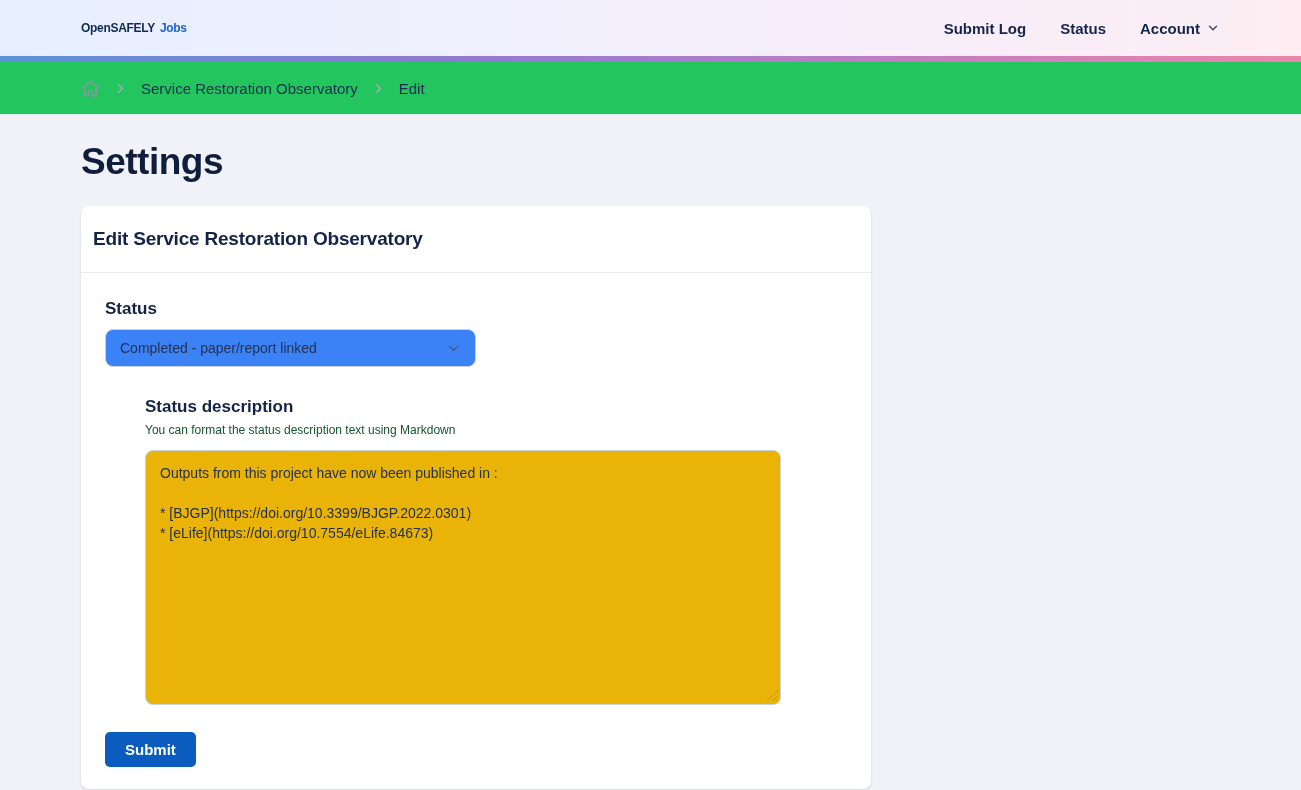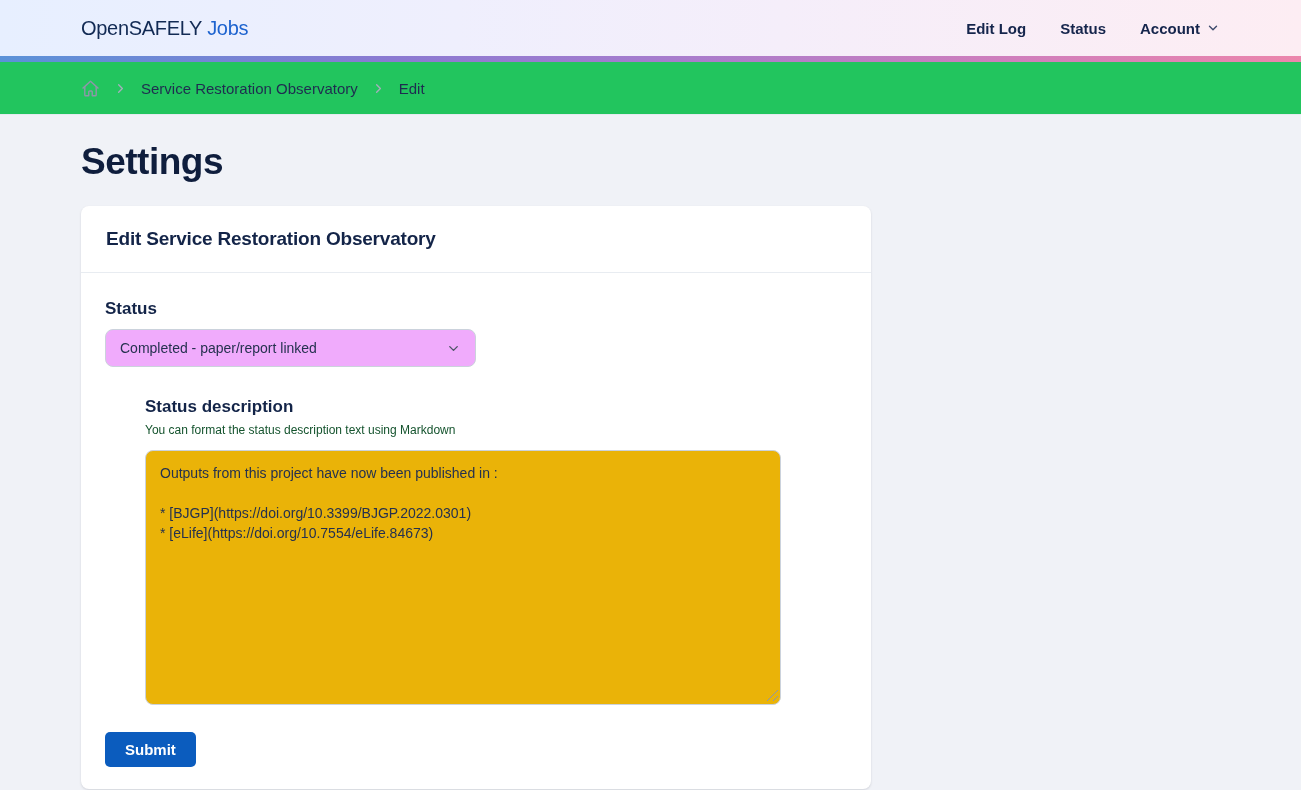--- a/index.html
+++ b/index.html
@@ -16,21 +16,21 @@
   .site-header {
     background: linear-gradient(90deg, #e7efff 0%, #efeffd 35%, #f5eefa 60%, #fdedf3 100%);
     height: 56px;
   }
   .header-inner {
     height: 100%;
     display: flex;
     align-items: center;
     justify-content: space-between;
   }
-  .brand { text-decoration: none; font-size: 20px; font-weight: 400; letter-spacing: -0.3px; cursor: pointer; }
+  .brand { text-decoration: none; font-size: 12px; font-weight: 700; letter-spacing: -0.3px; cursor: pointer; }
   .brand-primary { color: #122a54; }
   .brand-secondary { color: #1d63cf; margin-left: 5px; }
   .main-nav { display: flex; align-items: center; gap: 34px; }
   .nav-link {
     font-size: 15px; font-weight: 600; color: #15254c;
     text-decoration: none; cursor: pointer; background: none; border: none;
     font-family: inherit; display: flex; align-items: center; gap: 6px;
   }
   .chev-down { width: 14px; height: 14px; stroke: #3c4a6b; }
 
@@ -61,30 +61,30 @@
     font-size: 37px; font-weight: 800; letter-spacing: -0.5px;
     color: #0f1e3d; margin-bottom: 23px;
   }
   .card {
     background: #ffffff;
     border-radius: 8px;
     max-width: 790px;
     box-shadow: 0 1px 2px rgba(16, 24, 40, 0.06), 0 1px 3px rgba(16, 24, 40, 0.08);
     overflow: hidden;
   }
-  .card-header { padding: 22px 25px; border-bottom: 1px solid #e8ecf1; }
+  .card-header { padding: 22px 12px; border-bottom: 1px solid #e8ecf1; }
   .card-title { font-size: 19px; font-weight: 700; color: #132448; letter-spacing: -0.2px; }
   .card-body { padding: 26px 24px 22px 24px; }
 
   .field-label { display: block; font-size: 17px; font-weight: 600; color: #132448; }
   .field-status .field-label { margin-bottom: 10px; }
 
   .select-box {
     width: 371px; height: 38px;
-    background: #f0abfc;
+    background: #3b82f6;
     border: 1px solid #cbd2dc;
     border-radius: 8px;
     display: flex; align-items: center; justify-content: space-between;
     padding: 0 14px;
     font-family: inherit; font-size: 14px; color: #25314f;
     cursor: pointer;
   }
   .select-box svg { width: 15px; height: 15px; stroke: #4b5565; flex: none; }
 
   .field-description { margin-top: 30px; padding-left: 40px; }
@@ -122,21 +122,21 @@
 </style>
 </head>
 <body>
 
 <header class="site-header">
   <div class="container header-inner">
     <a class="brand" href="#">
       <span class="brand-primary">OpenSAFELY</span><span class="brand-secondary">Jobs</span>
     </a>
     <nav class="main-nav">
-      <a class="nav-link" href="#">Edit Log</a>
+      <a class="nav-link" href="#">Submit Log</a>
       <a class="nav-link" href="#">Status</a>
       <button class="nav-link">
         <span>Account</span>
         <svg class="chev-down" viewBox="0 0 24 24" fill="none" stroke-width="2.4" stroke-linecap="round" stroke-linejoin="round">
             <polyline points="6 9 12 15 18 9"></polyline>
           </svg>
       </button>
     </nav>
   </div>
 </header>

